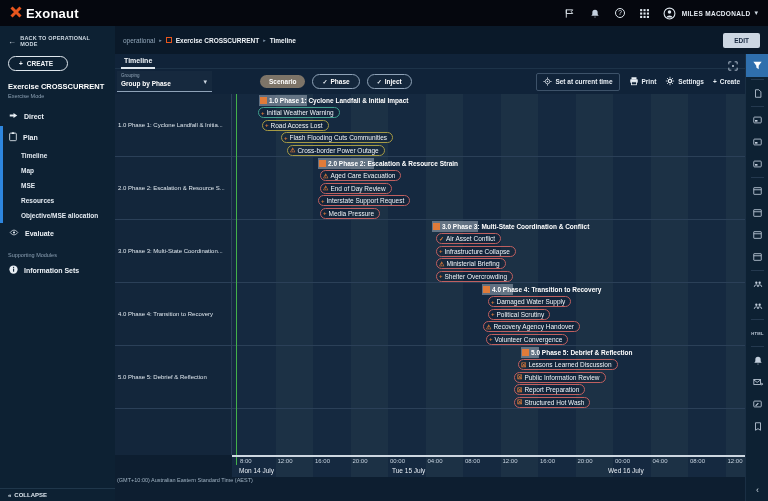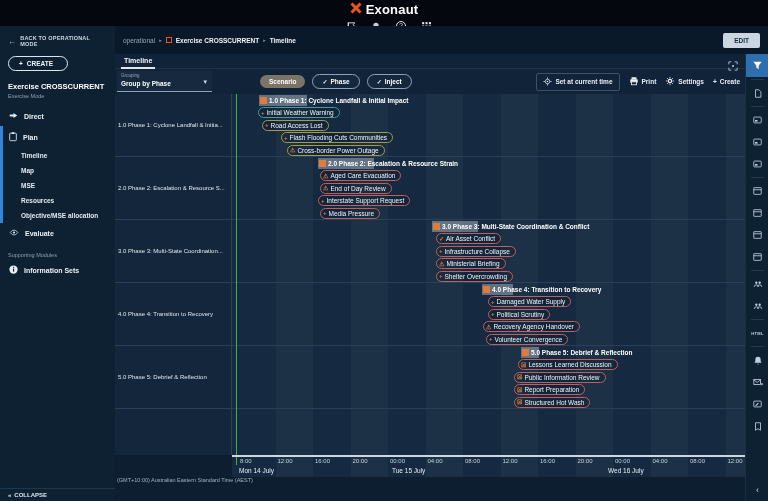--- a/index.html
+++ b/index.html
@@ -1,21 +1,21 @@
 <!DOCTYPE html>
 <html><head>
 <meta charset="utf-8">
 <style>
   *{box-sizing:border-box;margin:0;padding:0;}
   html,body{background:#0d1e30;}
   body{width:768px;height:501px;font-family:"Liberation Sans",sans-serif;overflow:hidden;}
   #app{position:relative;width:768px;height:501px;background:#0d1e30;overflow:hidden;}
 
   
-  .topbar{position:absolute;left:0;top:0;width:768px;height:26px;background:#05070e;display:flex;align-items:center;padding:0 10px;flex-direction:column;}
+  .topbar{position:absolute;left:0;top:0;width:768px;height:26px;background:#05070e;display:flex;align-items:center;padding:0 10px;}
   .logo{display:flex;align-items:center;gap:4px;}
   .logo-text{color:#ffffff;font-size:13px;font-weight:bold;letter-spacing:.2px;}
   .topbar-spacer{flex:1;}
   .tb-icon{width:16px;height:16px;margin-left:9px;display:flex;align-items:center;justify-content:center;}
   .tb-user{display:flex;align-items:center;gap:4px;margin-left:9px;}
   .tb-username{color:#e6ecf3;font-size:6.5px;font-weight:bold;letter-spacing:.3px;}
   .tb-caret{color:#cfd9e3;font-size:7px;}
 
   
   .sidebar{position:absolute;left:0;top:26px;width:115px;height:475px;background:#0d2133;}

